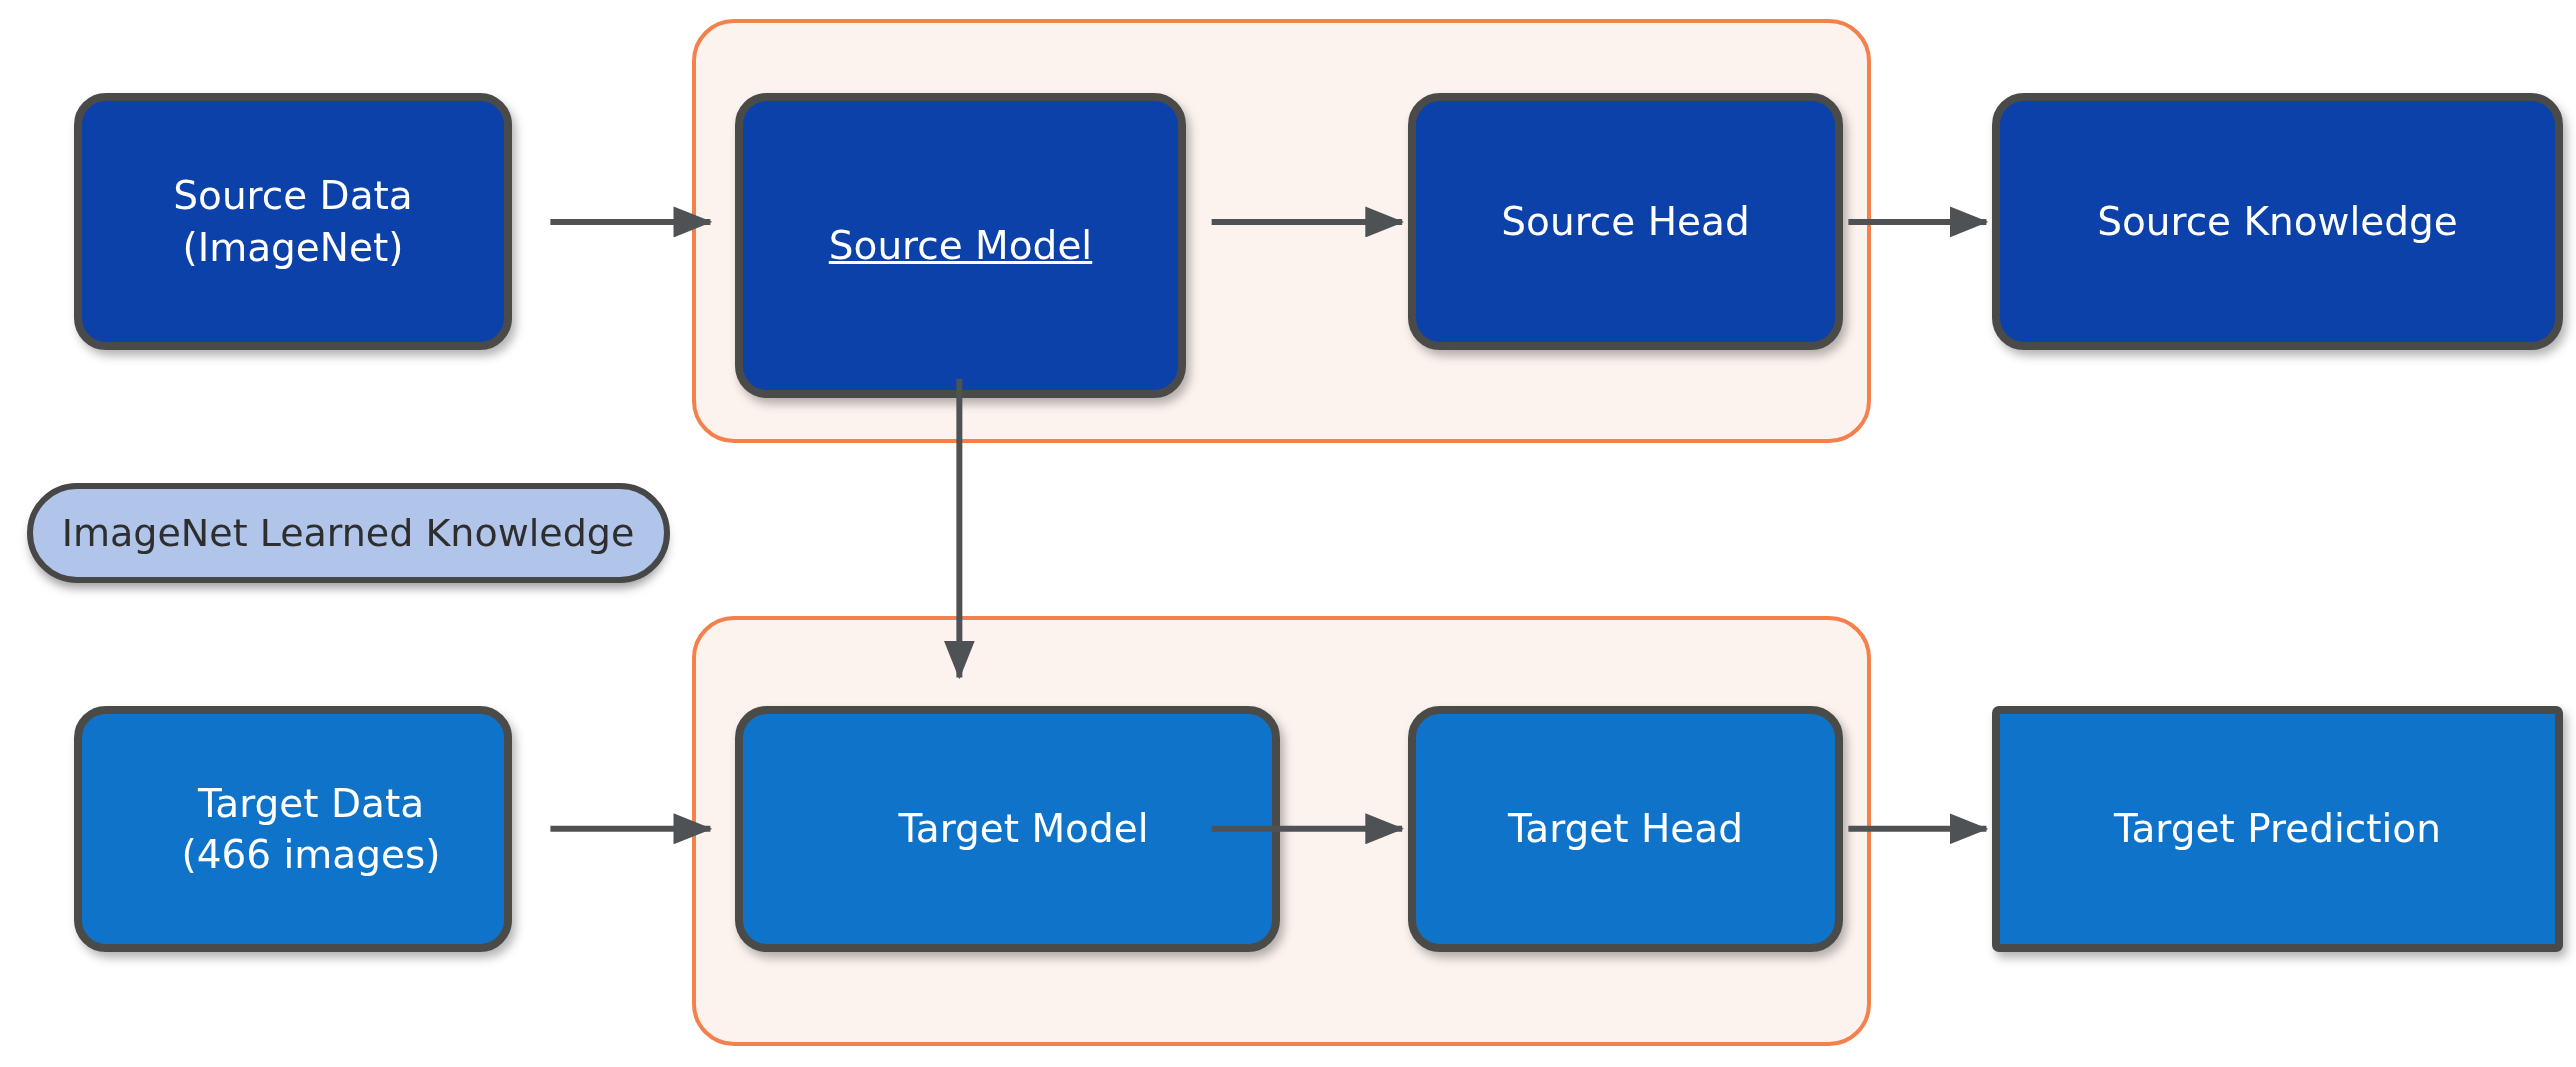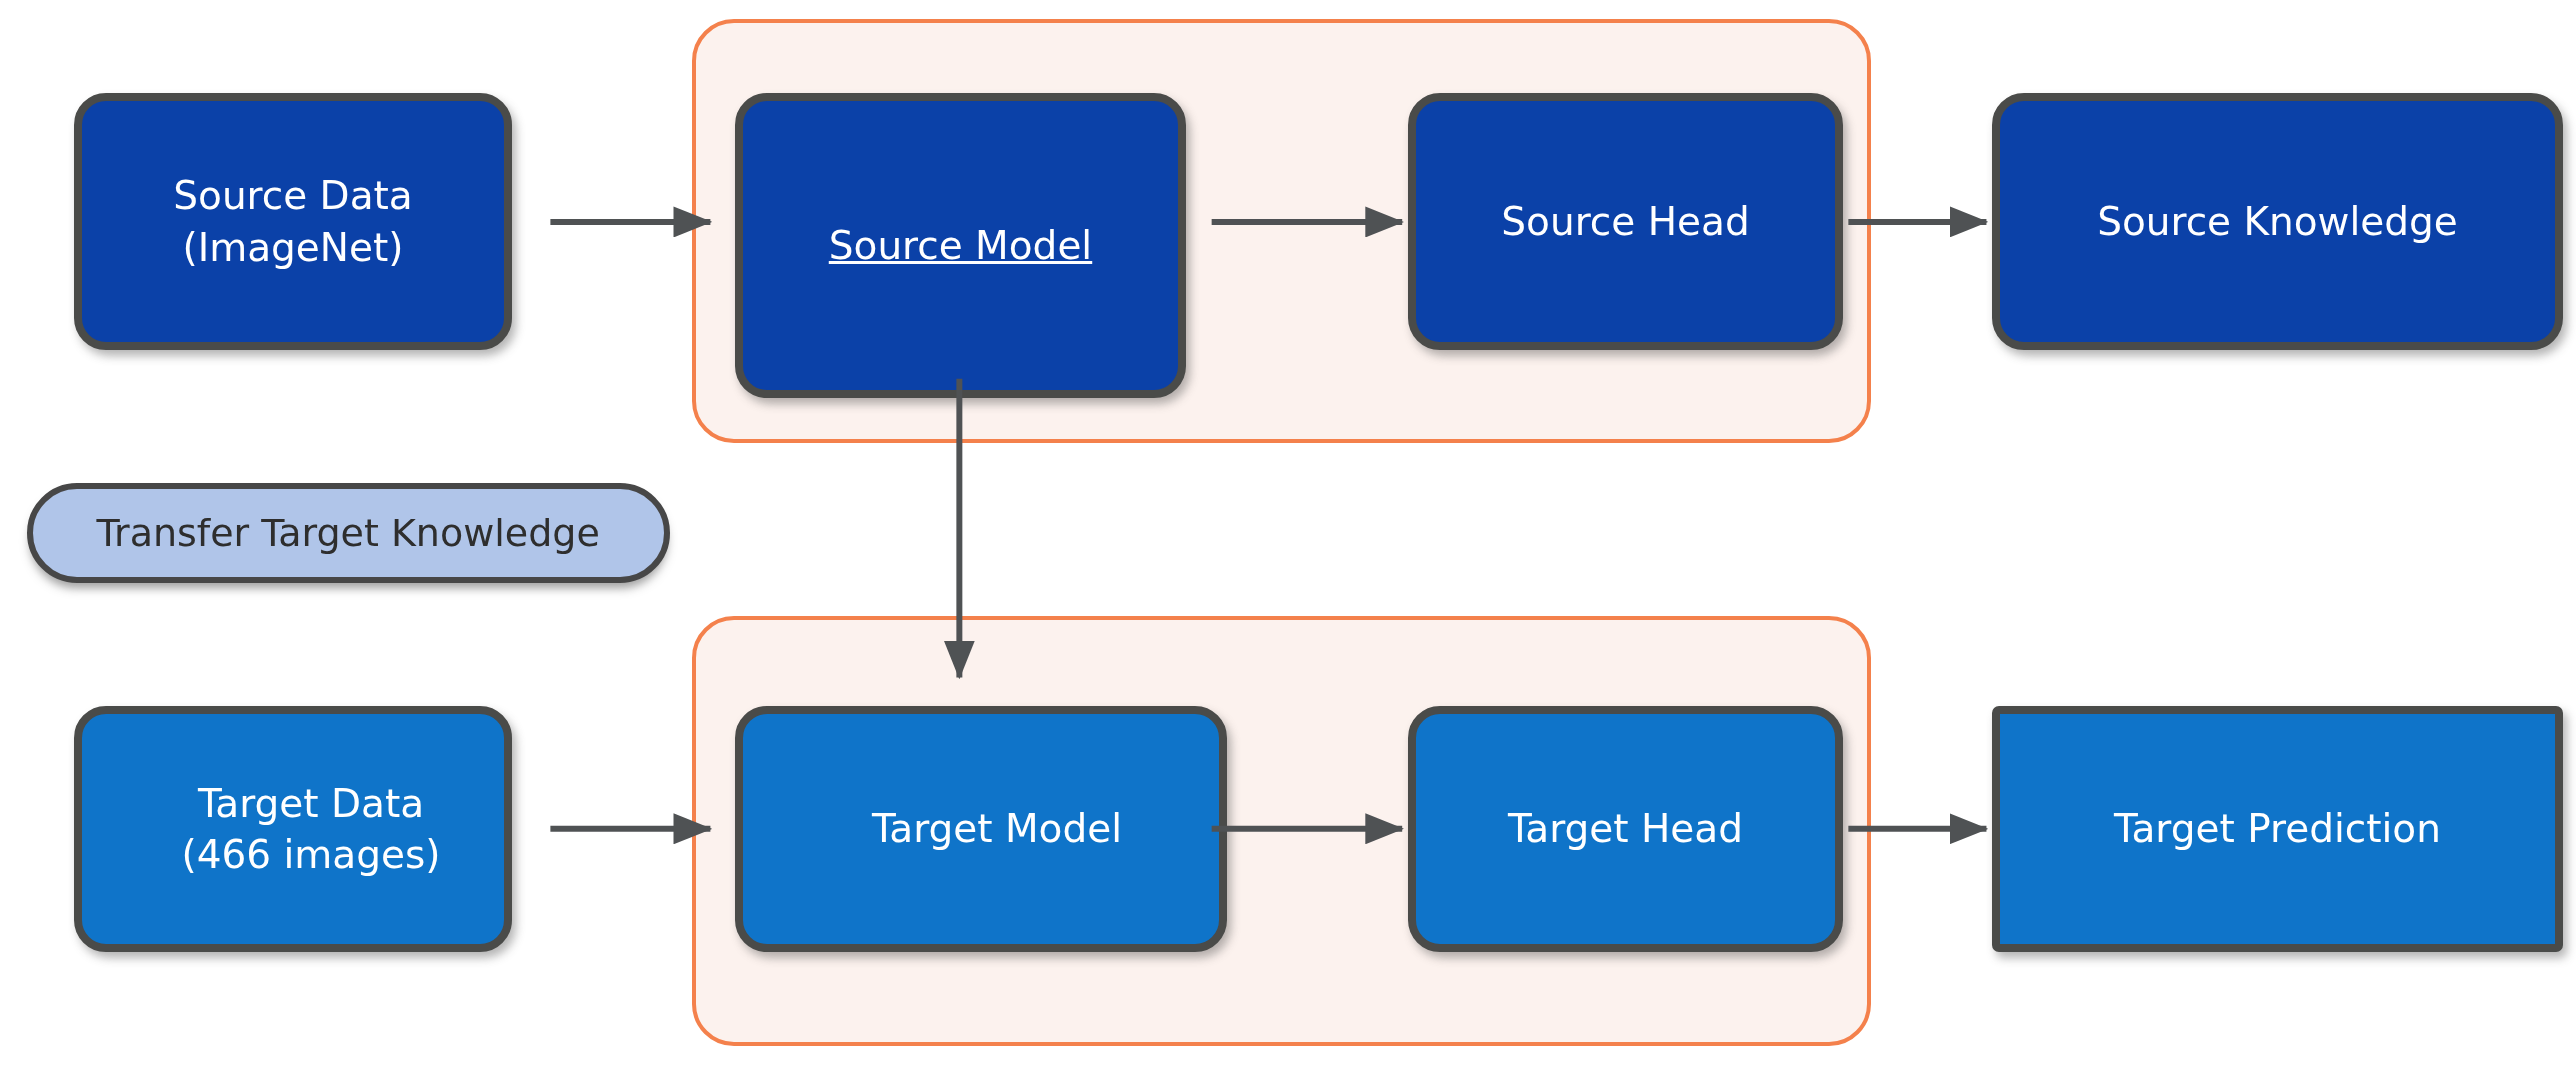--- a/index.html
+++ b/index.html
@@ -47,21 +47,21 @@
   }
   .node .sublabel:empty { display: none; }
   .dark  { background: var(--source-box-fill, #0B41A8); }
   .light { background: var(--target-box-fill, #0F74C9); }
 
   #n-source-data       { left: 74px;  top: 93px;  width: 438px; height: 257px; }
   #n-source-model      { left: 735px; top: 93px;  width: 451px; height: 305px; text-decoration: underline; }
   #n-source-head       { left: 1408px; top: 93px;  width: 435px; height: 257px; }
   #n-source-prediction { left: 1992px; top: 93px;  width: 571px; height: 257px; }
   #n-target-data       { left: 74px;  top: 706px; width: 438px; height: 246px; padding-left: 36px; }
-  #n-target-model      { left: 735px; top: 706px; width: 492px; height: 246px; padding-left: 32px; }
+  #n-target-model      { left: 735px; top: 706px; width: 545px; height: 246px; padding-left: 32px; }
   #n-target-head       { left: 1408px; top: 706px; width: 435px; height: 246px; }
   #n-target-prediction { left: 1992px; top: 706px; width: 571px; height: 246px; border-radius: 7px; }
 
   
   .pill {
     position: absolute;
     left: 26.6px; top: 483px; width: 643px; height: 100px;
     box-sizing: border-box;
     background: var(--pill-fill, #B0C5E9);
     border: 6.6px solid var(--pill-border, #474747);
@@ -125,21 +125,21 @@
   <div class="node dark" id="n-source-head">
     <span class="label">Source Head</span>
 
   </div>
   <div class="node dark" id="n-source-prediction">
     <span class="label">Source Knowledge</span>
 
   </div>
 
   <div class="pill">
-    <span>Transfer Target Knowledge</span>
+    <span>ImageNet Learned Knowledge</span>
   </div>
 
   <div class="node light" id="n-target-data">
     <span class="label">Target Data</span>
     <span class="sublabel">(466 images)</span>
   </div>
   <div class="node light" id="n-target-model">
     <span class="label">Target Model</span>
 
   </div>

